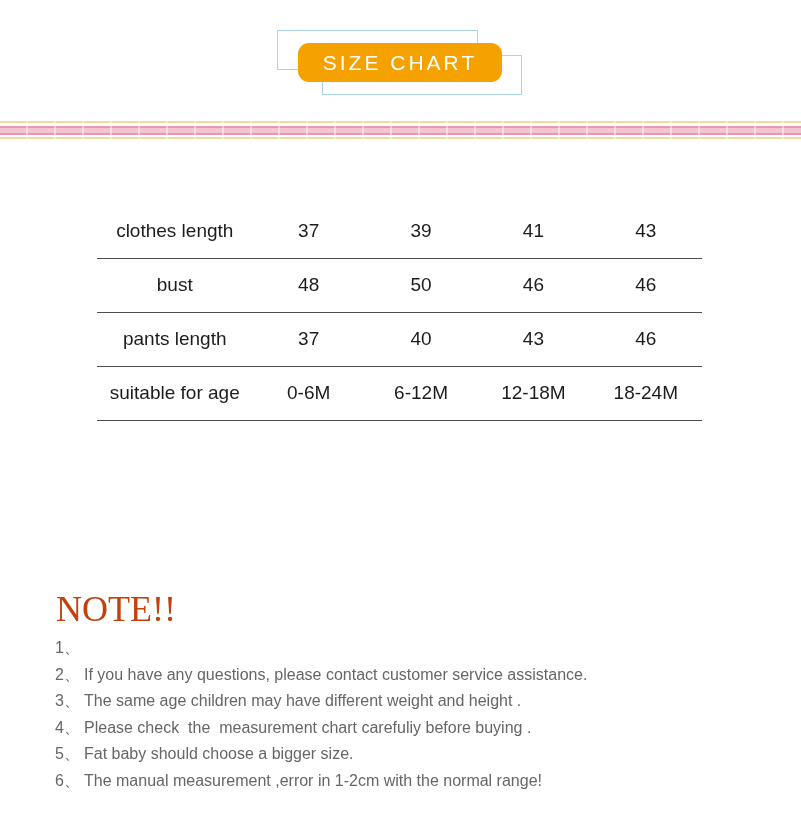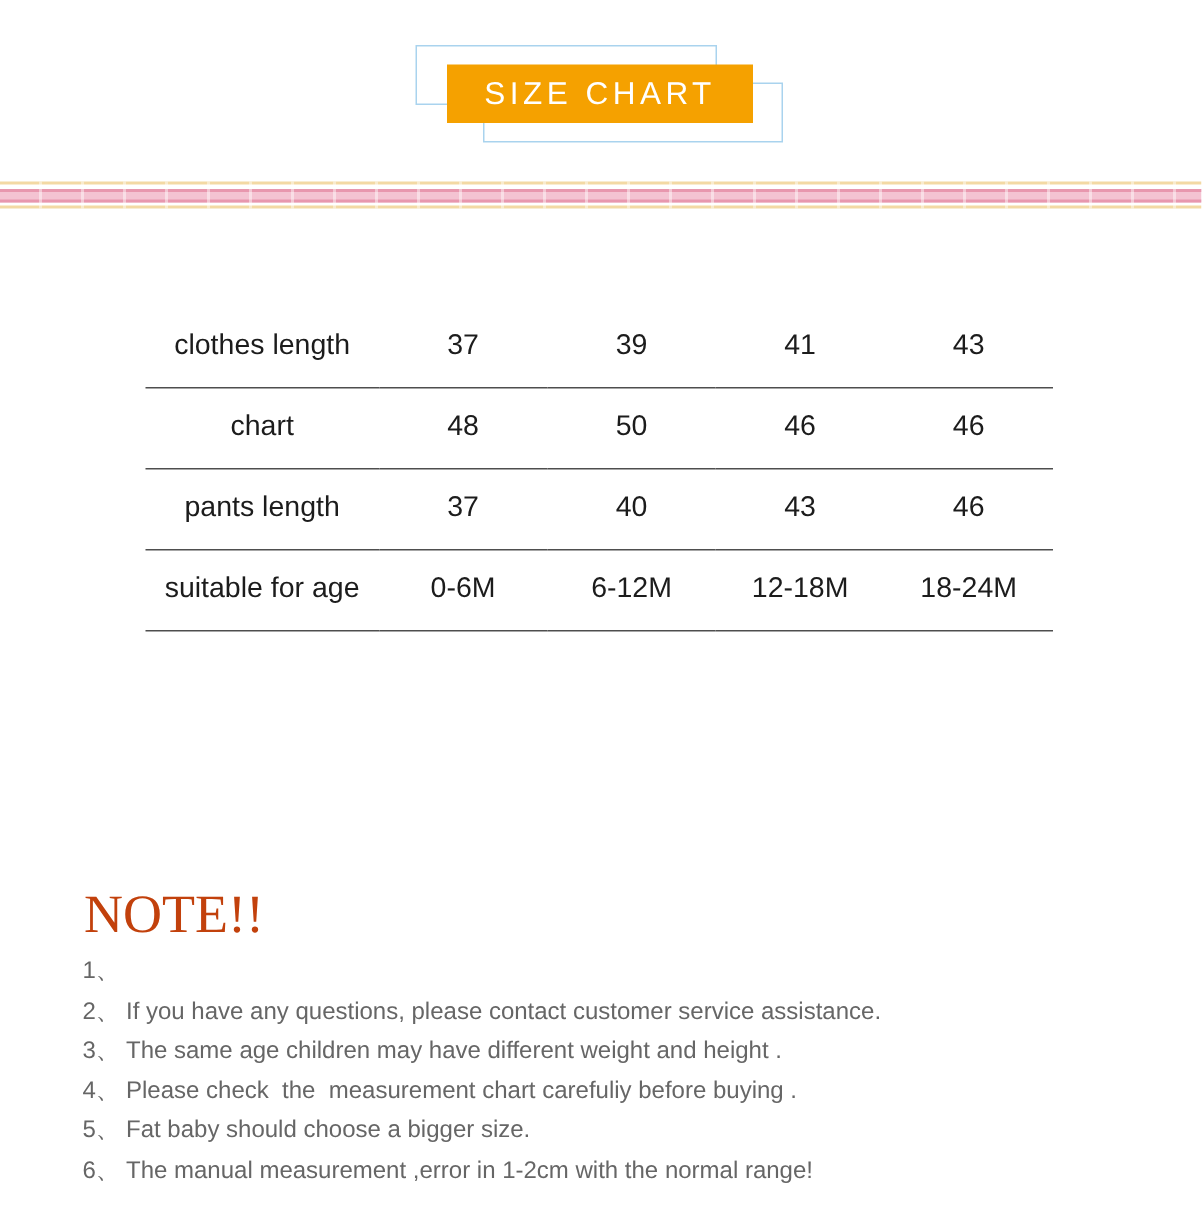--- a/index.html
+++ b/index.html
@@ -20,20 +20,21 @@
   .blue-rect-back  { left: 277px; top: 30px; width: 201px; height: 40px; }
   .blue-rect-front { left: 322px; top: 55px; width: 200px; height: 40px; }
   .title-box {
     position: absolute;
     left: 298px; top: 43px; width: 204px; height: 39px;
     background: #f5a100;
     color: #ffffff;
     display: flex; align-items: center; justify-content: center;
     font-size: 21px; font-weight: 500; letter-spacing: 3px;
     z-index: 2;
+    border-radius: 11px;
   }
 
   
   .divider {
     position: absolute;
     left: 0; top: 121px; width: 801px; height: 18px;
   }
   .divider .y-line { height: 2px; background: #f3d9a4; }
   .divider .gap-a  { height: 3px; background: transparent; }
   .divider .pink-band {
@@ -119,21 +120,21 @@
 <table class="size-table">
   <tbody>
     <tr>
       <td class="col-label">clothes length</td>
       <td class="col-val">37</td>
       <td class="col-val">39</td>
       <td class="col-val">41</td>
       <td class="col-val">43</td>
     </tr>
     <tr>
-      <td class="col-label">chart</td>
+      <td class="col-label">bust</td>
       <td class="col-val">48</td>
       <td class="col-val">50</td>
       <td class="col-val">46</td>
       <td class="col-val">46</td>
     </tr>
     <tr>
       <td class="col-label">pants length</td>
       <td class="col-val">37</td>
       <td class="col-val">40</td>
       <td class="col-val">43</td>

